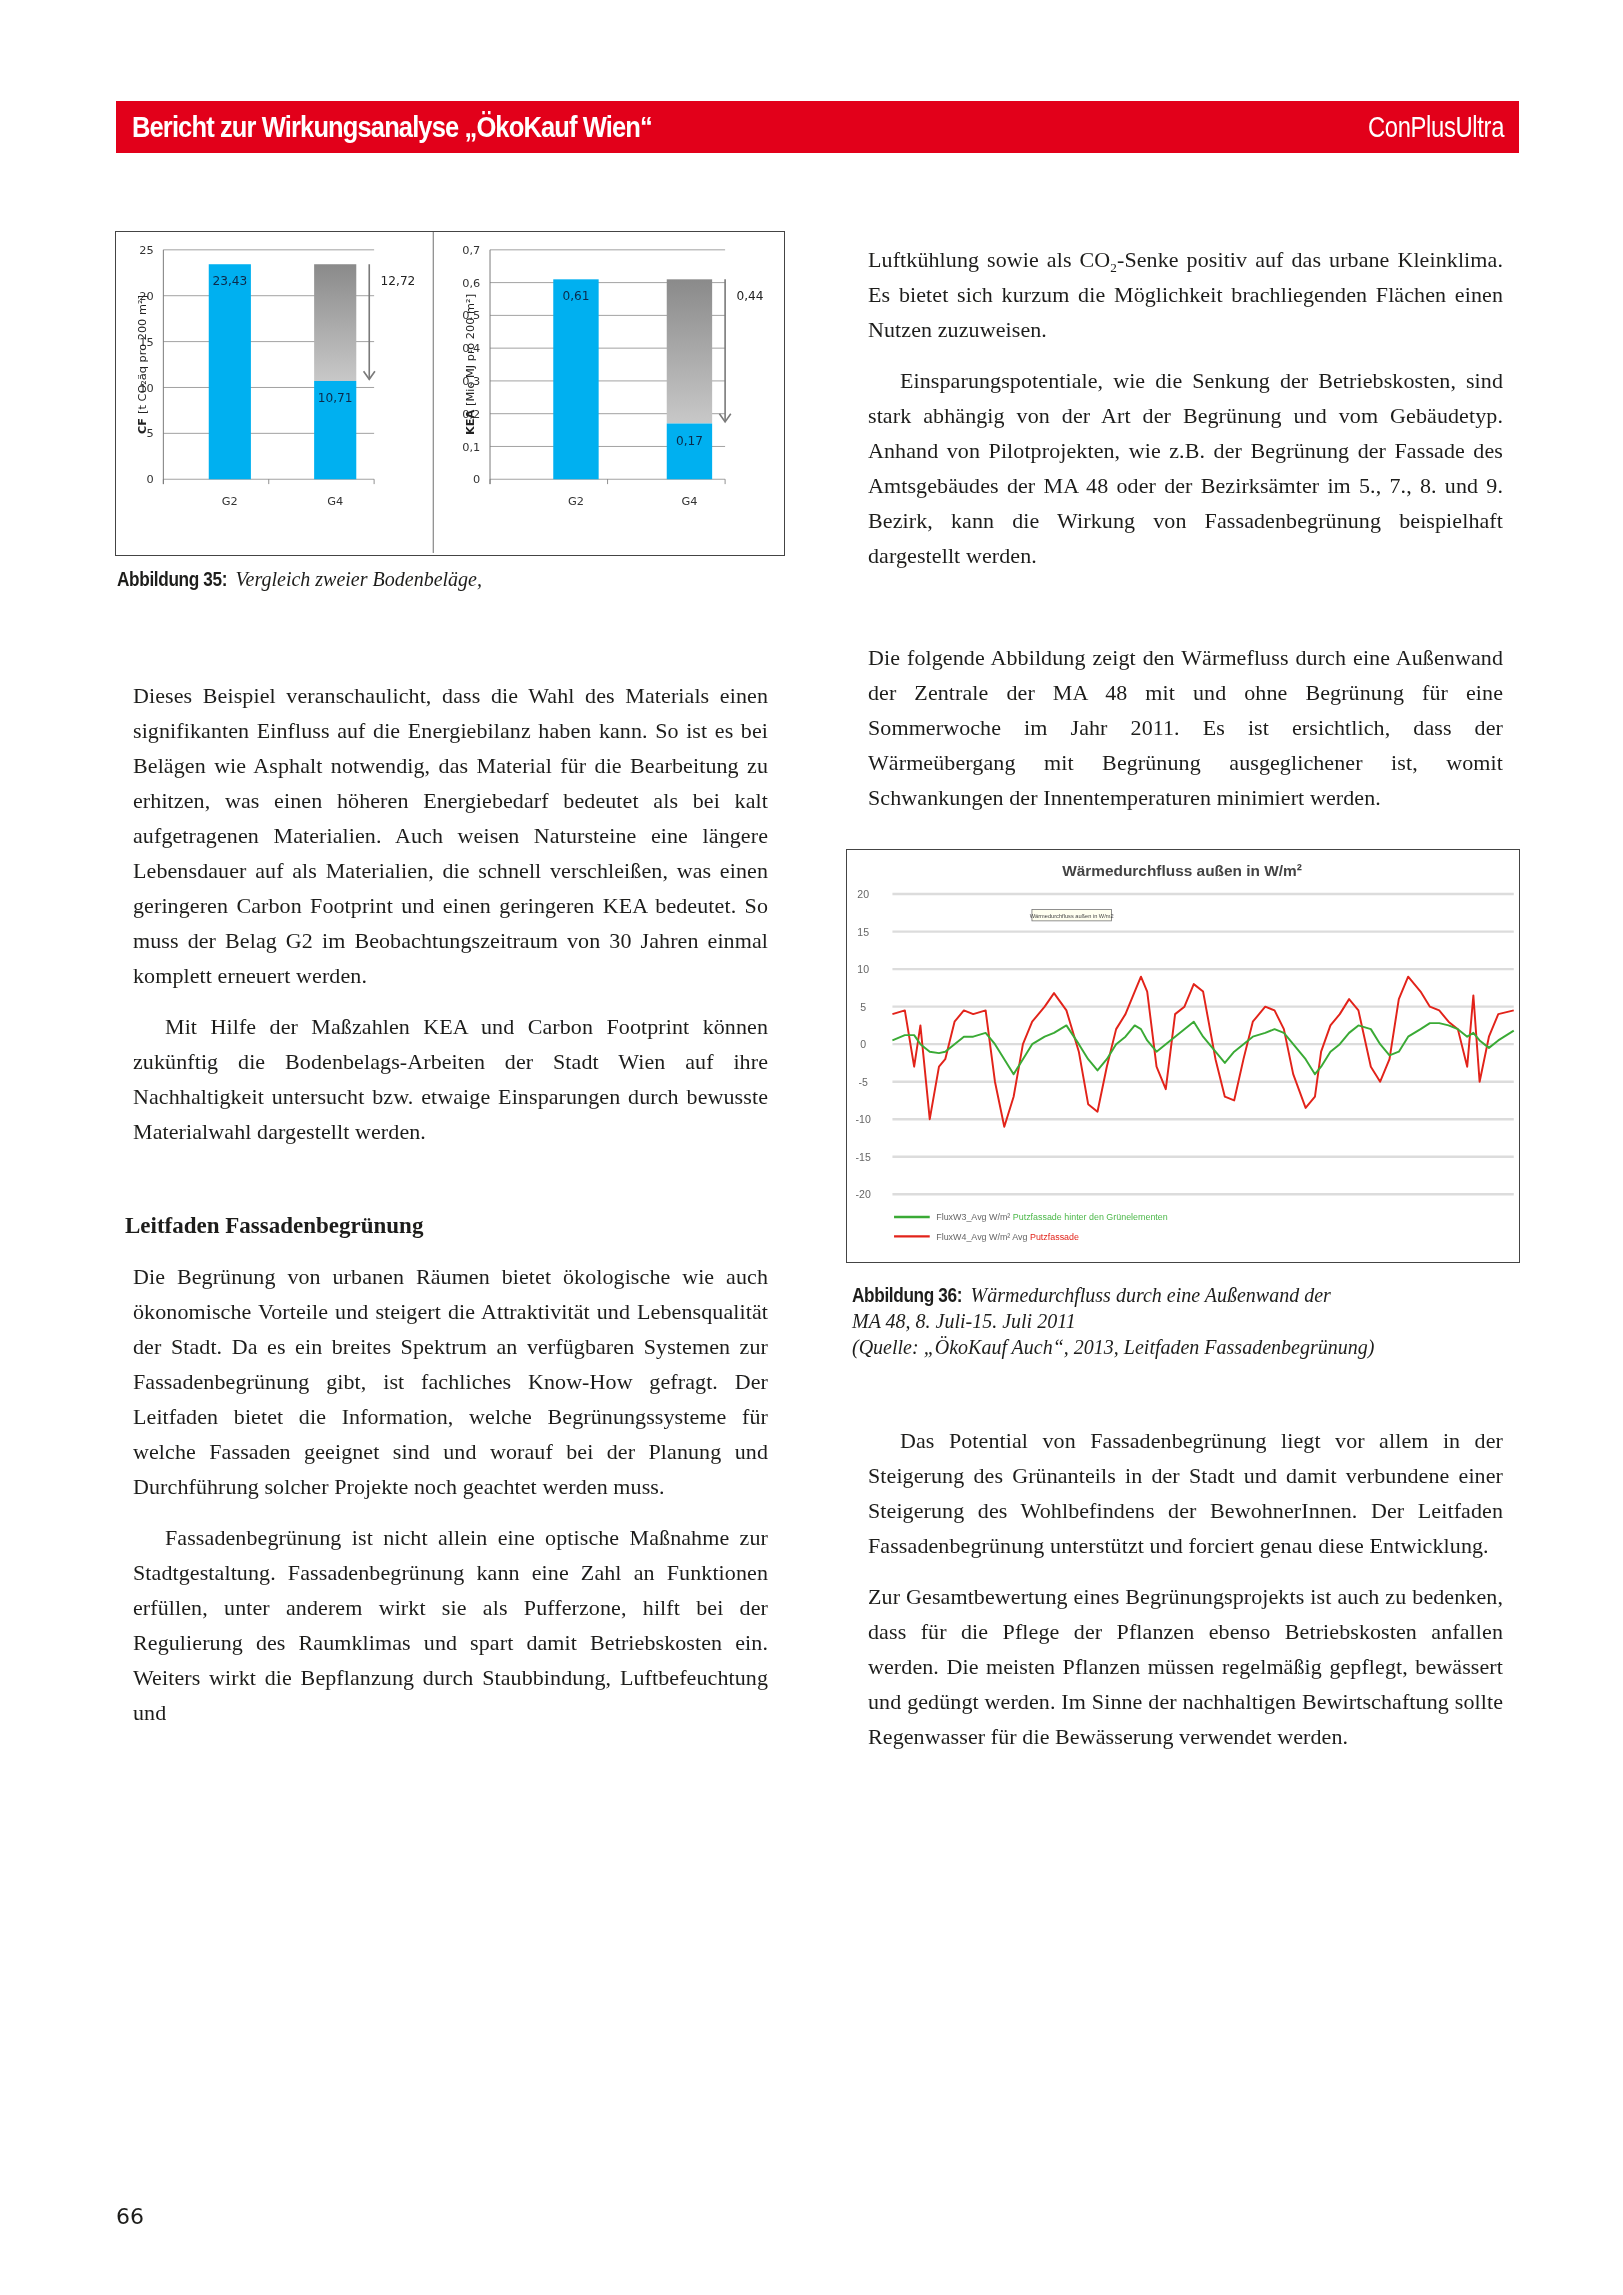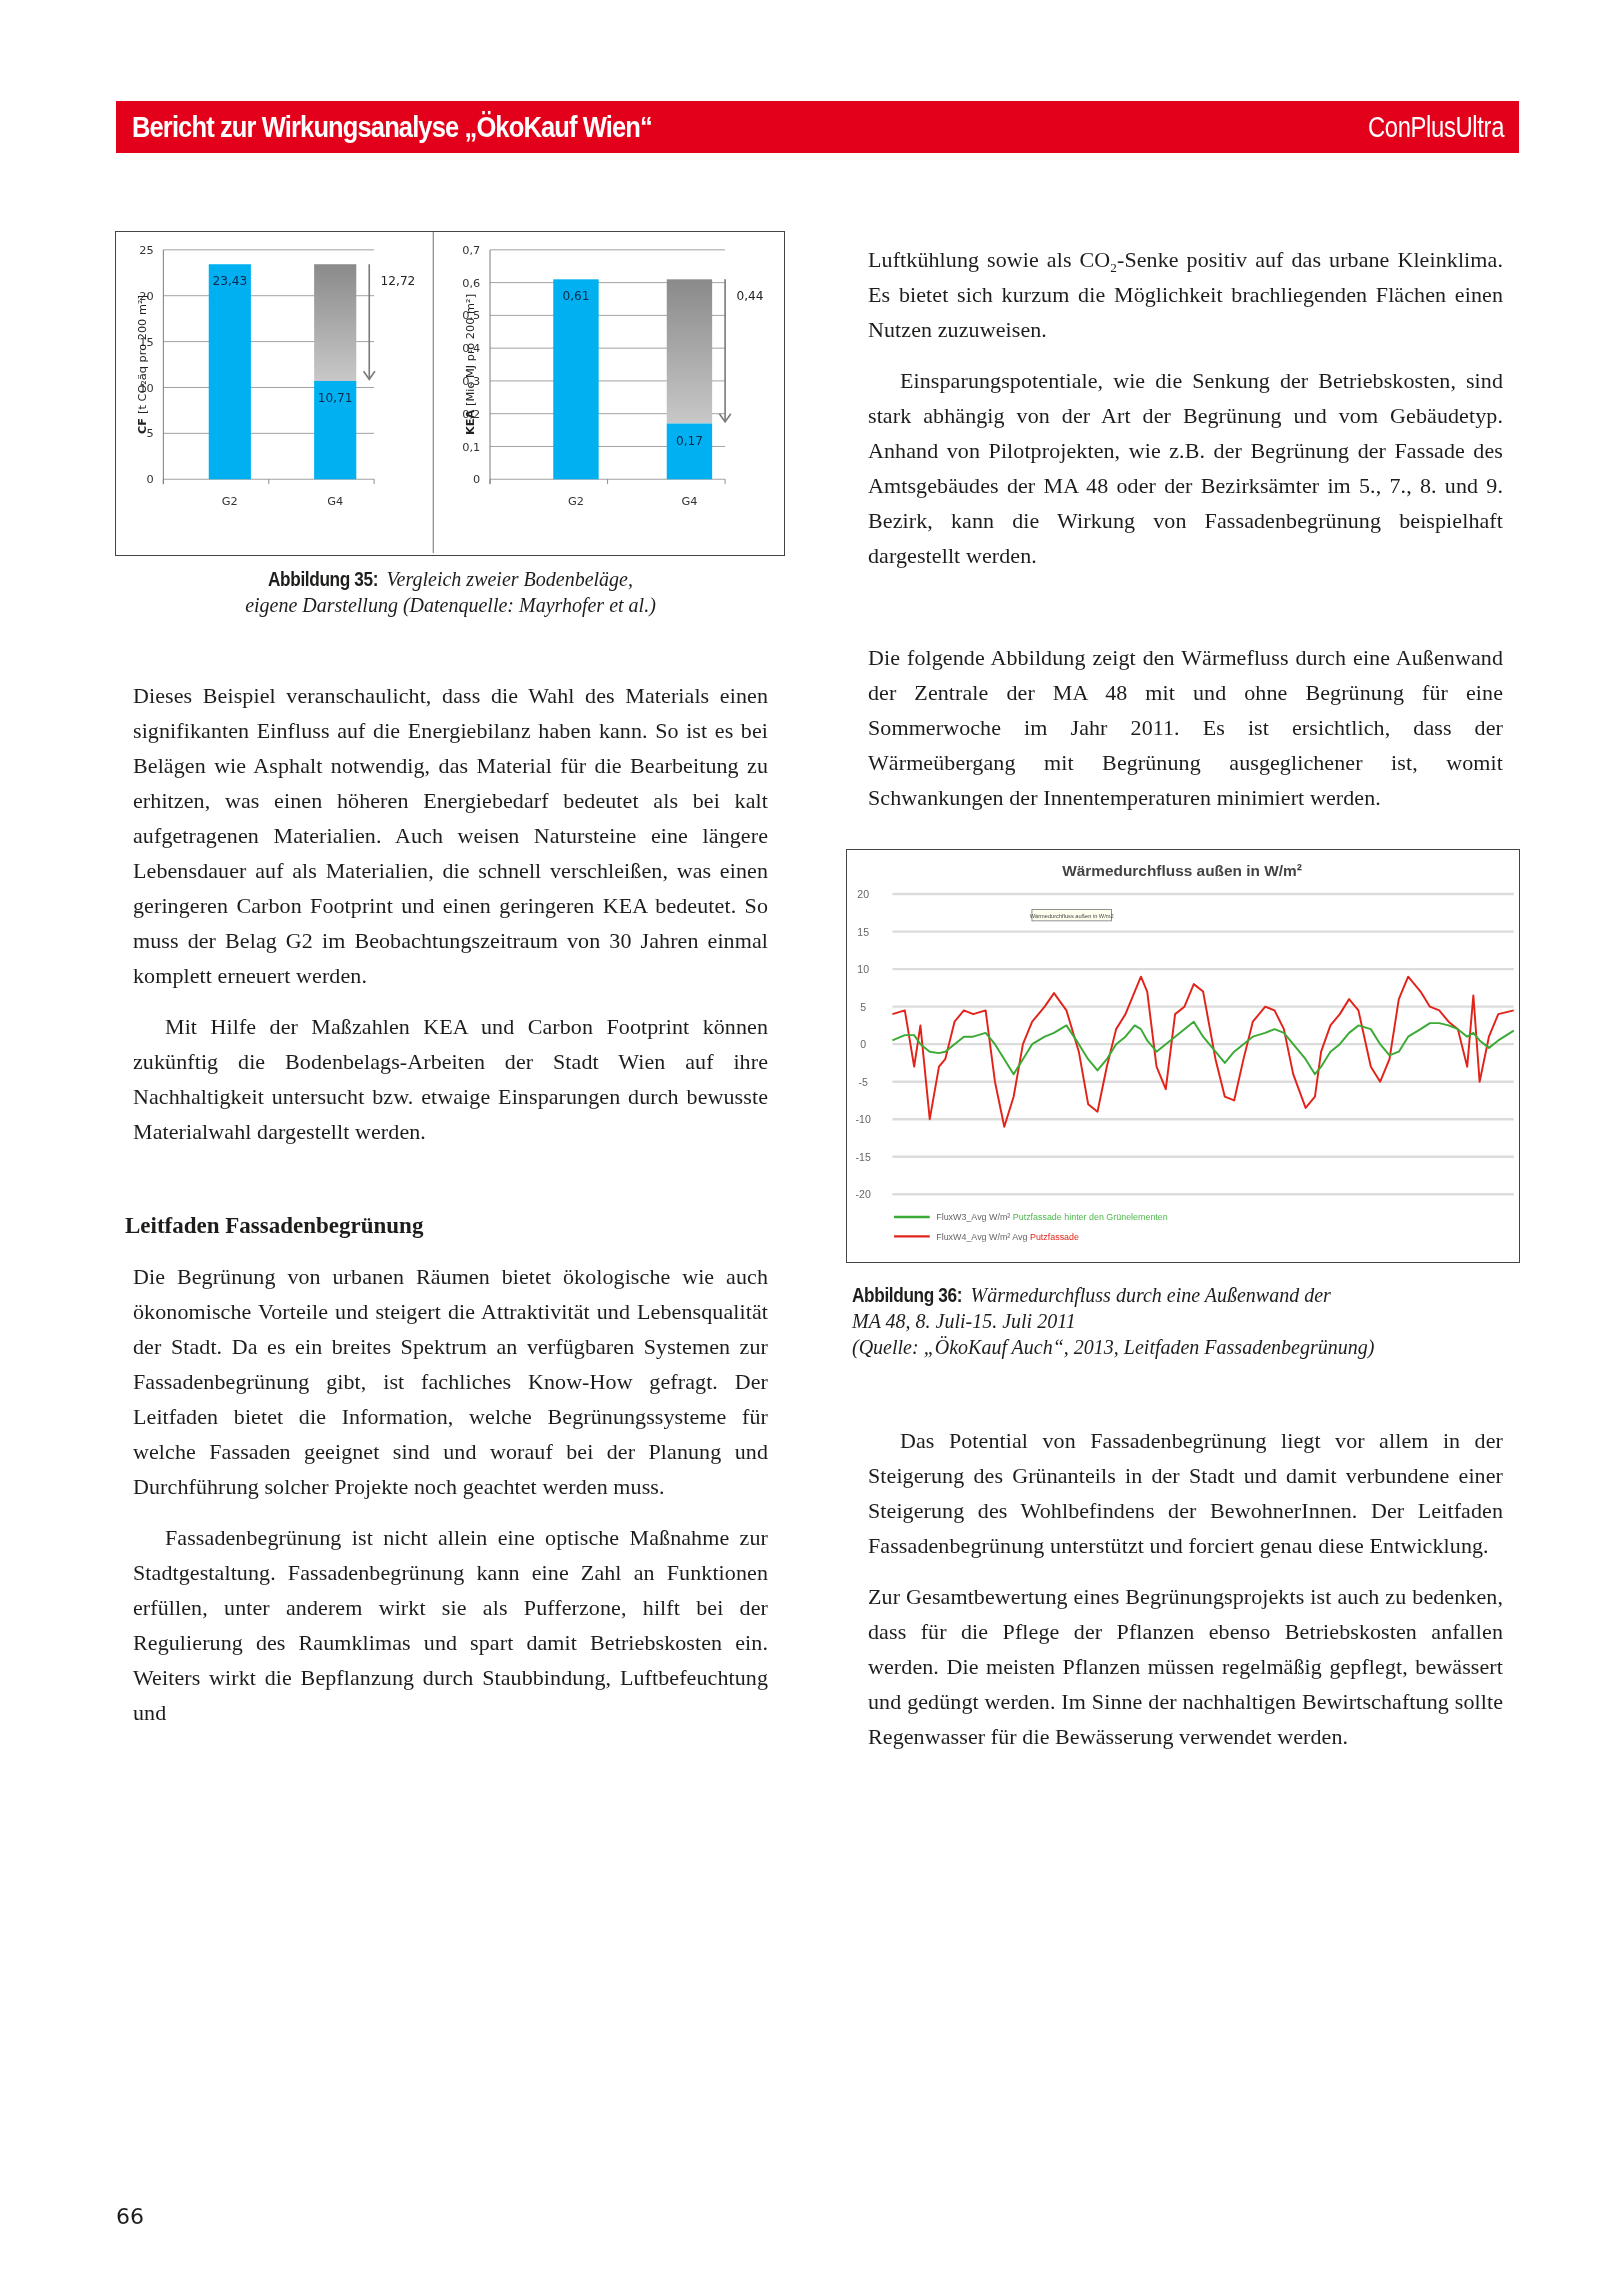--- a/index.html
+++ b/index.html
@@ -109,23 +109,22 @@
         <polyline points="353,224.27142857142854 360,234.27142857142854 367,224.27142857142854" fill="none" stroke="#7a7a7a" stroke-width="2"></polyline>
         <text x="374" y="84.38571428571427" font-size="15" fill="#222" font-family="DejaVu Sans, sans-serif">0,44</text>
         <rect x="288" y="236.27142857142854" width="56" height="68.72857142857146" fill="#00b0f0"></rect>
         <text x="316" y="262.27142857142854" text-anchor="middle" font-size="15" fill="#0c2a4a" font-family="DejaVu Sans, sans-serif">0,17</text>
         <text x="316" y="337" text-anchor="middle" font-size="14" fill="#333" font-family="DejaVu Sans, sans-serif">G4</text>
         <text x="0" y="0" transform="translate(50,163.5) rotate(-90)" text-anchor="middle" font-size="14" fill="#222" font-family="DejaVu Sans, sans-serif"><tspan font-weight="bold">KEA </tspan><tspan>[Mio MJ pro 200 m²]</tspan></text>
       </g>
     </svg>
 </div>
 
-<div class="column col-left caption" style="top:566px;text-align:center;">
+<div class="column col-left caption" style="top:566px;">
   <div><span class="cap-label">Abbildung 35:</span> <span>Vergleich zweier Bodenbeläge,</span></div>
-  <div>eigene Darstellung (Datenquelle: Mayrhofer et al.)</div>
 </div>
 
 <div class="column col-left" style="top:662px;">
   <p class="body">Dieses Beispiel veranschaulicht, dass die Wahl des Materials einen signifikanten Einfluss auf die Energiebilanz haben kann. So ist es bei Belägen wie Asphalt notwendig, das Material für die Bearbeitung zu erhitzen, was einen höheren Energiebedarf bedeutet als bei kalt aufgetragenen Materialien. Auch weisen Natursteine eine längere Lebensdauer auf als Materialien, die schnell verschleißen, was einen geringeren Carbon Footprint und einen geringeren KEA bedeutet. So muss der Belag G2 im Beobachtungszeitraum von 30 Jahren einmal komplett erneuert werden.</p>
   <p class="body indent">Mit Hilfe der Maßzahlen KEA und Carbon Footprint können zukünftig die Bodenbelags-Arbeiten der Stadt Wien auf ihre Nachhaltigkeit untersucht bzw. etwaige Einsparungen durch bewusste Materialwahl dargestellt werden.</p>
   <div style="height:35px"></div>
   <h3 class="section">Leitfaden Fassadenbegrünung</h3>
   <p class="body">Die Begrünung von urbanen Räumen bietet ökologische wie auch ökonomische Vorteile und steigert die Attraktivität und Lebensqualität der Stadt. Da es ein breites Spektrum an verfügbaren Systemen zur Fassadenbegrünung gibt, ist fachliches Know-How gefragt. Der Leitfaden bietet die Information, welche Begrünungssysteme für welche Fassaden geeignet sind und worauf bei der Planung und Durchführung solcher Projekte noch geachtet werden muss.</p>
   <p class="body indent">Fassadenbegrünung ist nicht allein eine optische Maßnahme zur Stadtgestaltung. Fassadenbegrünung kann eine Zahl an Funktionen erfüllen, unter anderem wirkt sie als Pufferzone, hilft bei der Regulierung des Raumklimas und spart damit Betriebskosten ein. Weiters wirkt die Bepflanzung durch Staubbindung, Luftbefeuchtung und</p>
 </div>

